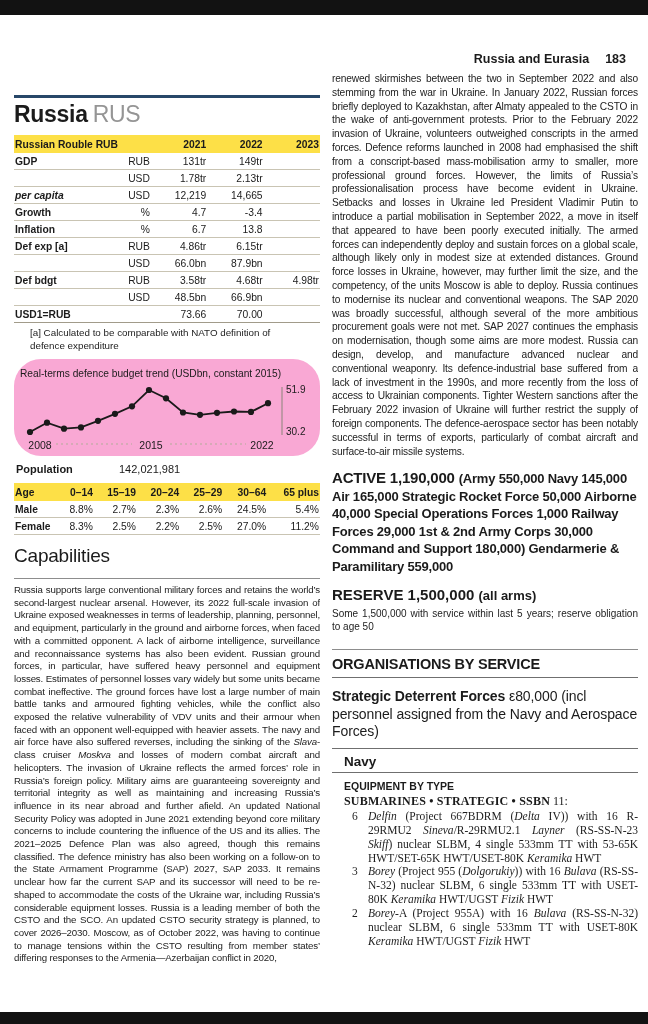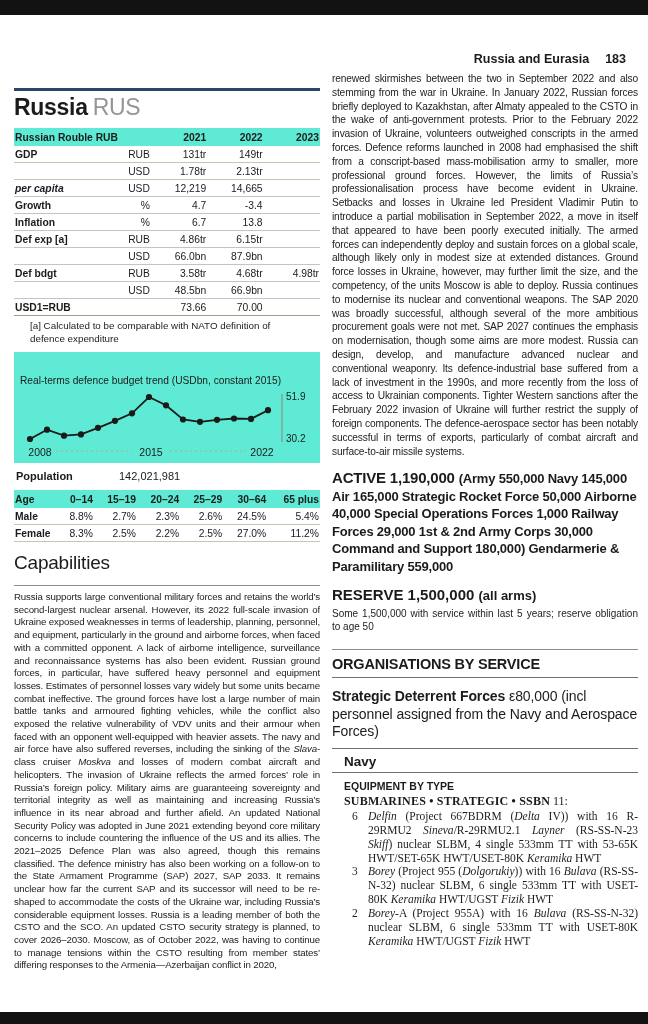--- a/index.html
+++ b/index.html
@@ -7,43 +7,43 @@
   .page {
     position:relative; width:648px; height:1024px; background:#ffffff;
     font-family:"Liberation Sans", sans-serif; color:#1b1b1b; overflow:hidden;
     margin:0 auto;
   }
   .bar-top { position:absolute; top:0; left:0; width:648px; height:15px; background:#121212; }
   .bar-bottom { position:absolute; top:1012px; left:0; width:648px; height:12px; background:#121212; }
   .running-head { position:absolute; top:52px; right:22px; font-size:12.5px; font-weight:bold; }
   .running-head .pgnum { margin-left:16px; }
 
-  .col-left  { position:absolute; left:14px;  top:88px; width:306px; height:928px; overflow:hidden; }
+  .col-left  { position:absolute; left:14px;  top:95px; width:306px; height:928px; overflow:hidden; }
   .col-right { position:absolute; left:332px; top:72px; width:306px; height:928px; overflow:hidden; }
 
   .country-rule { height:3px; background:#274768; margin-bottom:3px; }
   .country-title { font-size:23px; font-weight:bold; letter-spacing:-0.3px; margin:1px 0 7px; }
   .country-title .code { color:#959595; font-weight:normal; margin-left:5px; }
 
   table.databox { width:100%; border-collapse:collapse; font-size:10.3px; }
-  table.databox th { background:#5eead4; font-weight:bold; padding:4px 1px 3px; }
+  table.databox th { background:#fde047; font-weight:bold; padding:4px 1px 3px; }
   table.databox td { padding:2.5px 1px; border-bottom:1px solid #c9c4b3; }
   table.databox th.lab, table.databox td.lab { text-align:left; }
   table.databox th.num, table.databox td.num { text-align:right; }
   .econ td.lab { width:94px; font-weight:bold; }
   .econ td.unit { width:42px; text-align:right; }
   .econ td.num { width:56px; }
   .econ tr:last-child td { border-bottom:1.5px solid #a19b8a; }
   .it { font-style:italic; }
   .bd { font-weight:bold;margin-top:8px; }
   td.lab.it { font-weight:bold; }
 
   .footnote { font-size:9.8px; line-height:12.5px; margin:4px 16px 7px; color:#222; }
 
-  .chart-box { background:#5eead4; padding:23px 6px 2px; }
+  .chart-box { background:#f9a8d4; padding:9px 6px 2px;border-radius:27px; }
   .chart-title { font-size:10.2px; margin-bottom:1px; color:#1b1b1b; }
   .chart-box svg { display:block; }
 
   .pop-row { display:flex; font-size:11px; margin:7px 0 8px 2px; }
   .pop-row .pl { font-weight:bold; width:103px; }
 
   .age td.lab { width:44px; font-weight:bold; }
   .age th.num, .age td.num { width:auto; }
 
   .cap-heading { font-size:19px; font-weight:normal; letter-spacing:-0.2px;

